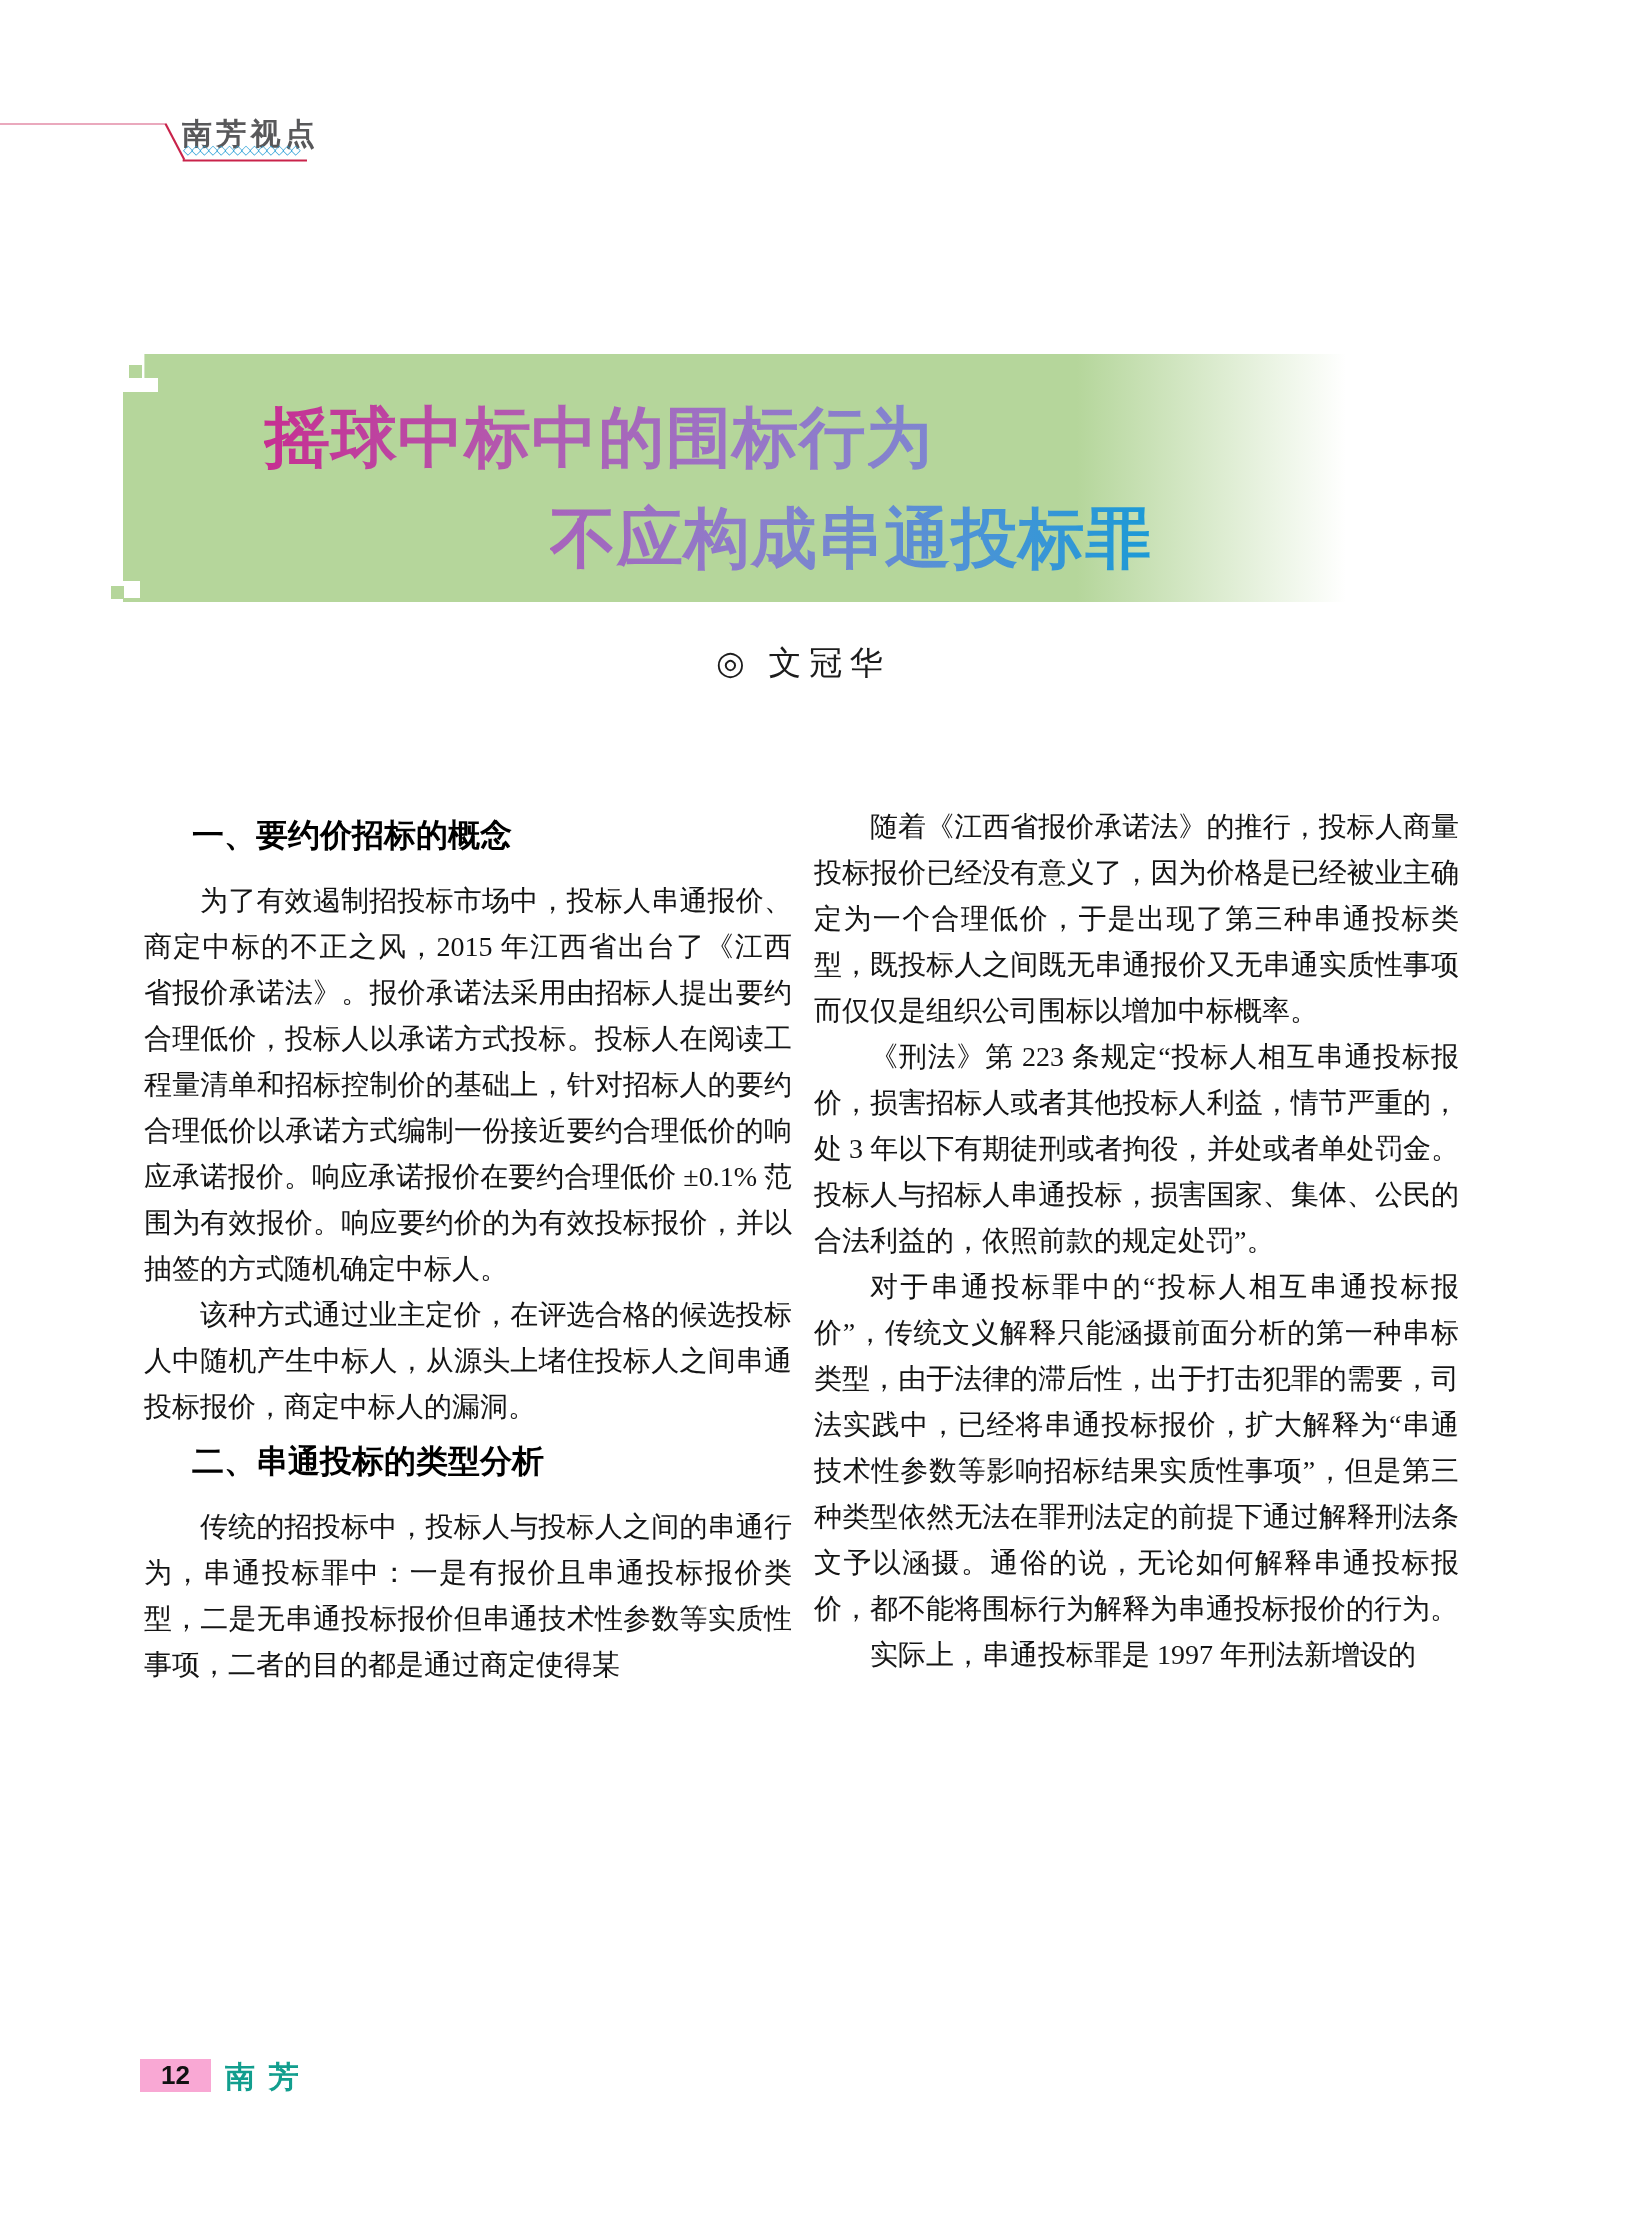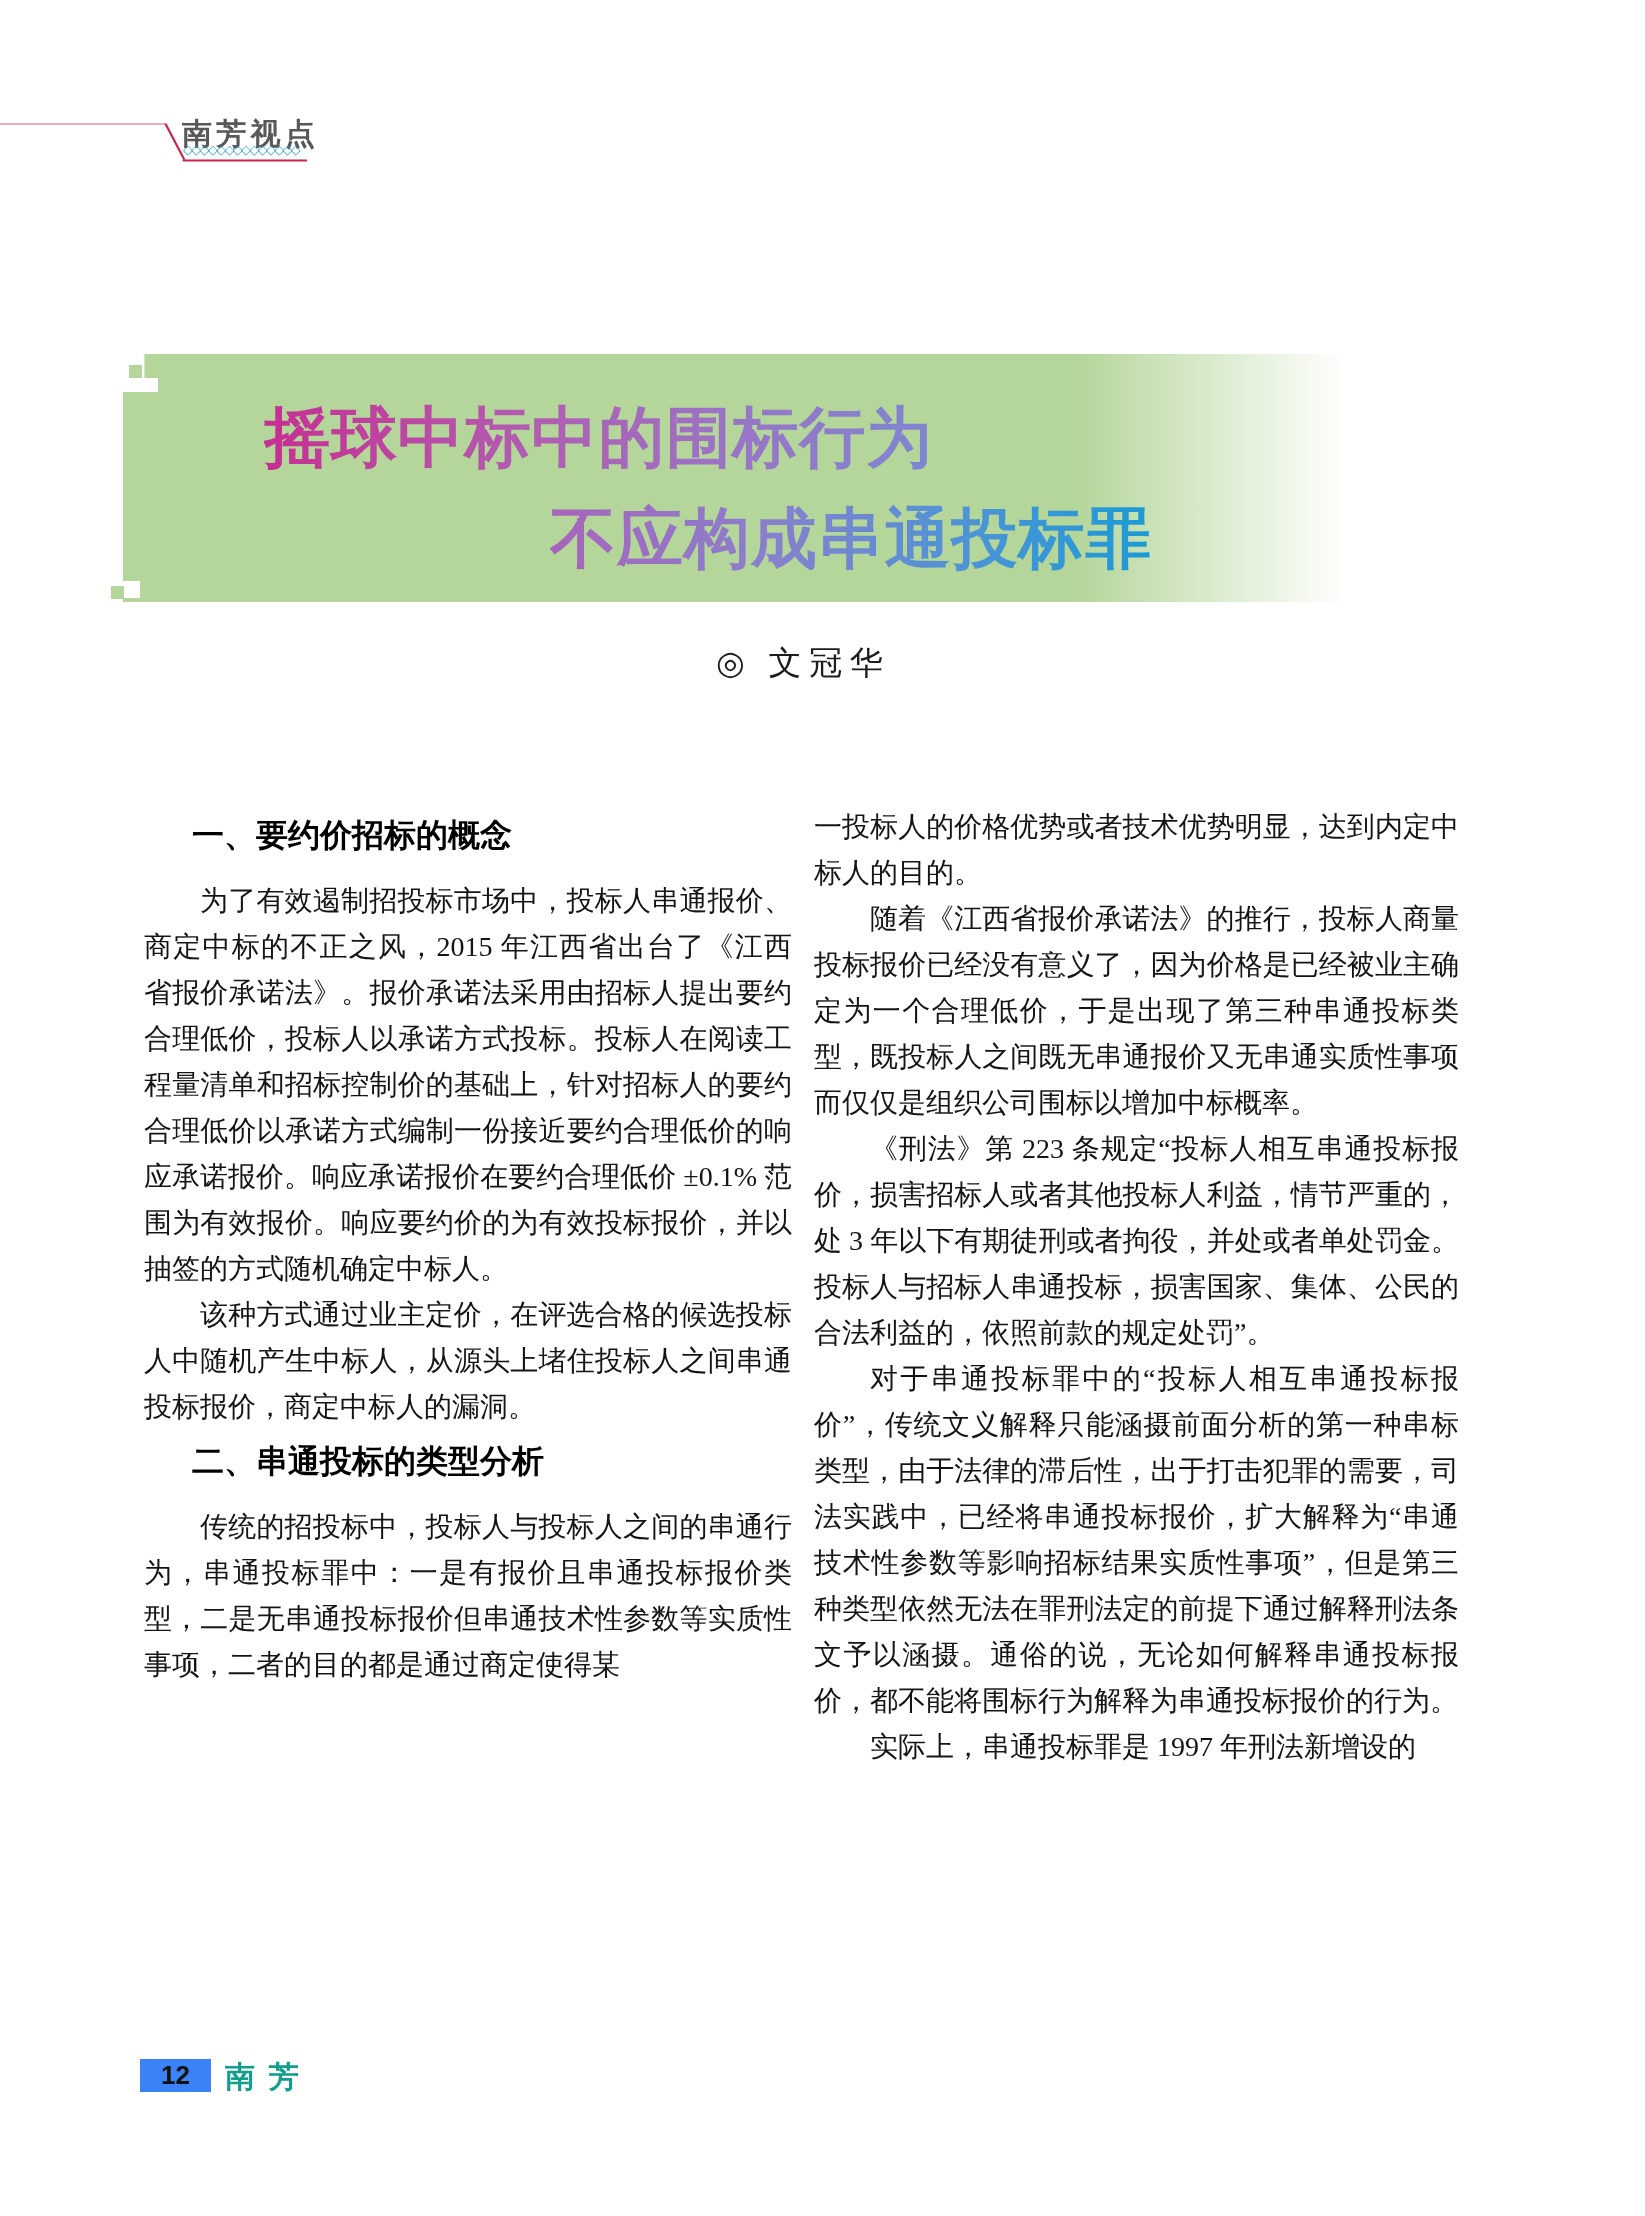--- a/index.html
+++ b/index.html
@@ -68,21 +68,21 @@
   .heading {
     font-family:"Liberation Sans","DejaVu Sans",sans-serif;
     font-weight:700; font-size:32px; line-height:41px;
     margin:11px 0 22px; text-indent:1.5em; text-align:left; color:#000;
   }
   .col-right .heading { padding-right:48px; }
 
   
   .page-num-box {
     position:absolute; left:140px; top:2059px; width:71px; height:33px;
-    background:#3b82f6; display:flex; align-items:center; justify-content:center;
+    background:#f9a8d4; display:flex; align-items:center; justify-content:center;
     font-family:"Liberation Sans","DejaVu Sans",sans-serif;
     font-weight:600; font-size:26px; color:#111;
   }
   .footer-logo {
     position:absolute; left:225px; top:2057px;
     font-weight:700; font-size:30px; letter-spacing:13.7px; color:#129e8e;
     font-family:"Liberation Serif","DejaVu Serif",serif;
   }
 </style>
 </head>
@@ -110,21 +110,20 @@
 
   <div class="col col-left">
     <h2 class="heading">一、要约价招标的概念</h2>
     <p class="para">为了有效遏制招投标市场中，投标人串通报价、商定中标的不正之风，2015 年江西省出台了《江西省报价承诺法》。报价承诺法采用由招标人提出要约合理低价，投标人以承诺方式投标。投标人在阅读工程量清单和招标控制价的基础上，针对招标人的要约合理低价以承诺方式编制一份接近要约合理低价的响应承诺报价。响应承诺报价在要约合理低价 ±0.1% 范围为有效报价。响应要约价的为有效投标报价，并以抽签的方式随机确定中标人。</p>
     <p class="para">该种方式通过业主定价，在评选合格的候选投标人中随机产生中标人，从源头上堵住投标人之间串通投标报价，商定中标人的漏洞。</p>
     <h2 class="heading">二、串通投标的类型分析</h2>
     <p class="para">传统的招投标中，投标人与投标人之间的串通行为，串通投标罪中：一是有报价且串通投标报价类型，二是无串通投标报价但串通技术性参数等实质性事项，二者的目的都是通过商定使得某</p>
   </div>
 
   <div class="col col-right">
-    <p class="para no-indent">一投标人的价格优势或者技术优势明显，达到内定中标人的目的。</p>
     <p class="para">随着《江西省报价承诺法》的推行，投标人商量投标报价已经没有意义了，因为价格是已经被业主确定为一个合理低价，于是出现了第三种串通投标类型，既投标人之间既无串通报价又无串通实质性事项而仅仅是组织公司围标以增加中标概率。</p>
     <p class="para">《刑法》第 223 条规定“投标人相互串通投标报价，损害招标人或者其他投标人利益，情节严重的，处 3 年以下有期徒刑或者拘役，并处或者单处罚金。投标人与招标人串通投标，损害国家、集体、公民的合法利益的，依照前款的规定处罚”。</p>
     <p class="para">对于串通投标罪中的“投标人相互串通投标报价”，传统文义解释只能涵摄前面分析的第一种串标类型，由于法律的滞后性，出于打击犯罪的需要，司法实践中，已经将串通投标报价，扩大解释为“串通技术性参数等影响招标结果实质性事项”，但是第三种类型依然无法在罪刑法定的前提下通过解释刑法条文予以涵摄。通俗的说，无论如何解释串通投标报价，都不能将围标行为解释为串通投标报价的行为。</p>
     <p class="para">实际上，串通投标罪是 1997 年刑法新增设的</p>
   </div>
 
   <div class="page-num-box">12</div>
   <div class="footer-logo">南芳</div>
 
 </div>

